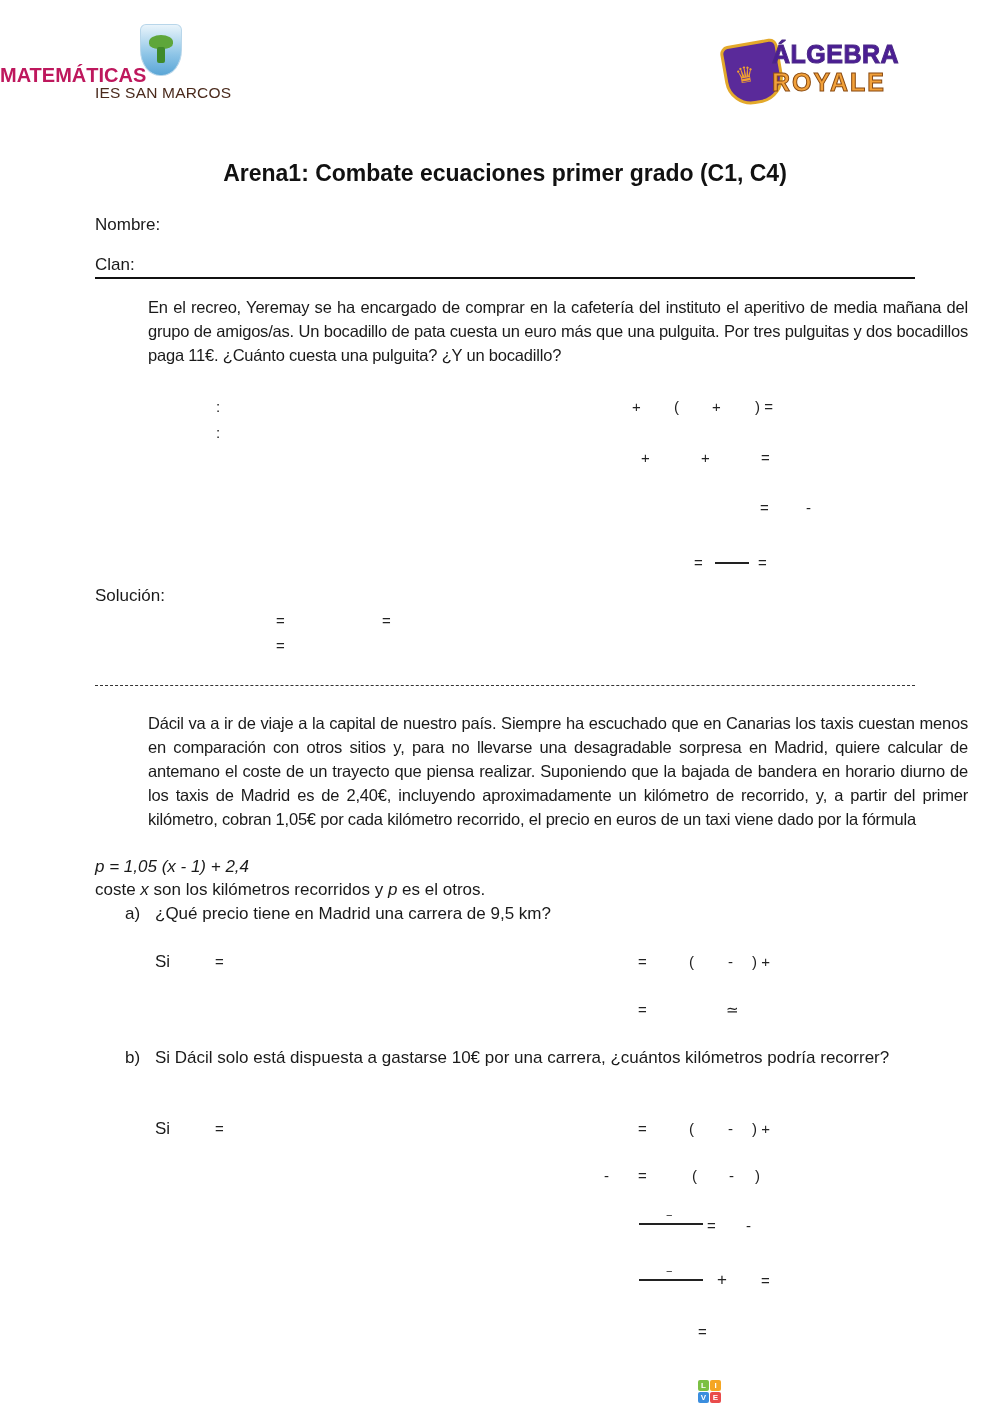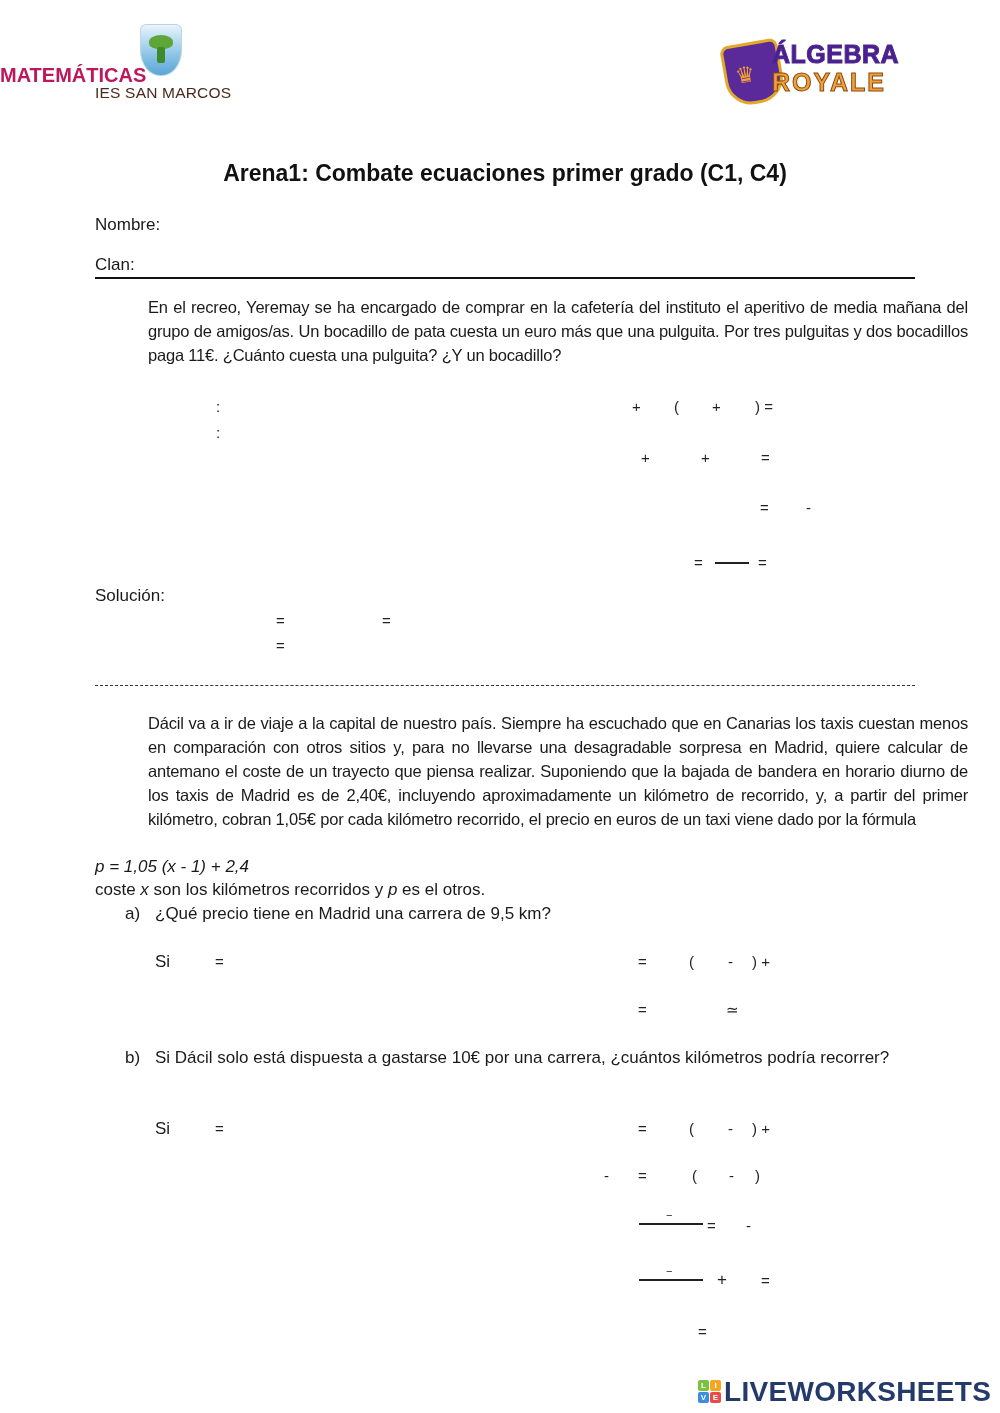--- a/index.html
+++ b/index.html
@@ -144,14 +144,13 @@
 
 <div class="sym" style="left:698px; top:1323px;">=</div>
 
 <div class="abs lw">
   <div class="lw-grid">
     <span style="left:0; top:0; background:#7bc043;">L</span>
     <span style="left:12px; top:0; background:#f5a623;">I</span>
     <span style="left:0; top:12px; background:#3b8ede;">V</span>
     <span style="left:12px; top:12px; background:#e94b4b;">E</span>
   </div>
-  <div class="lw-text">LIVEWORKSHEETS</div>
 </div>
 
 </body></html>

